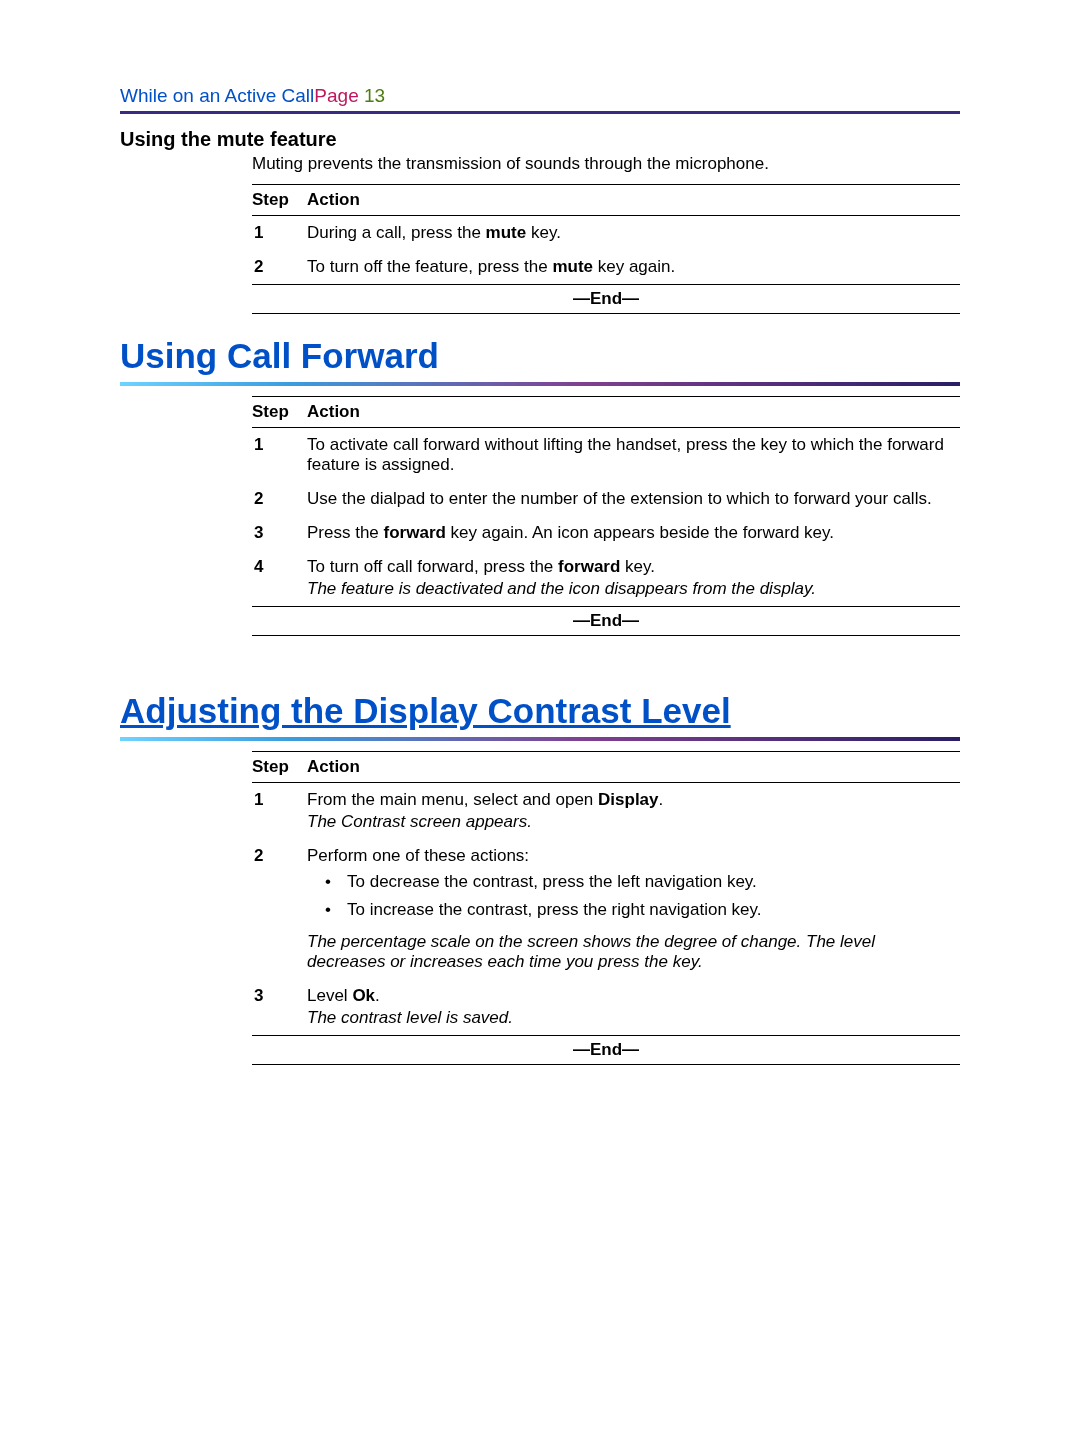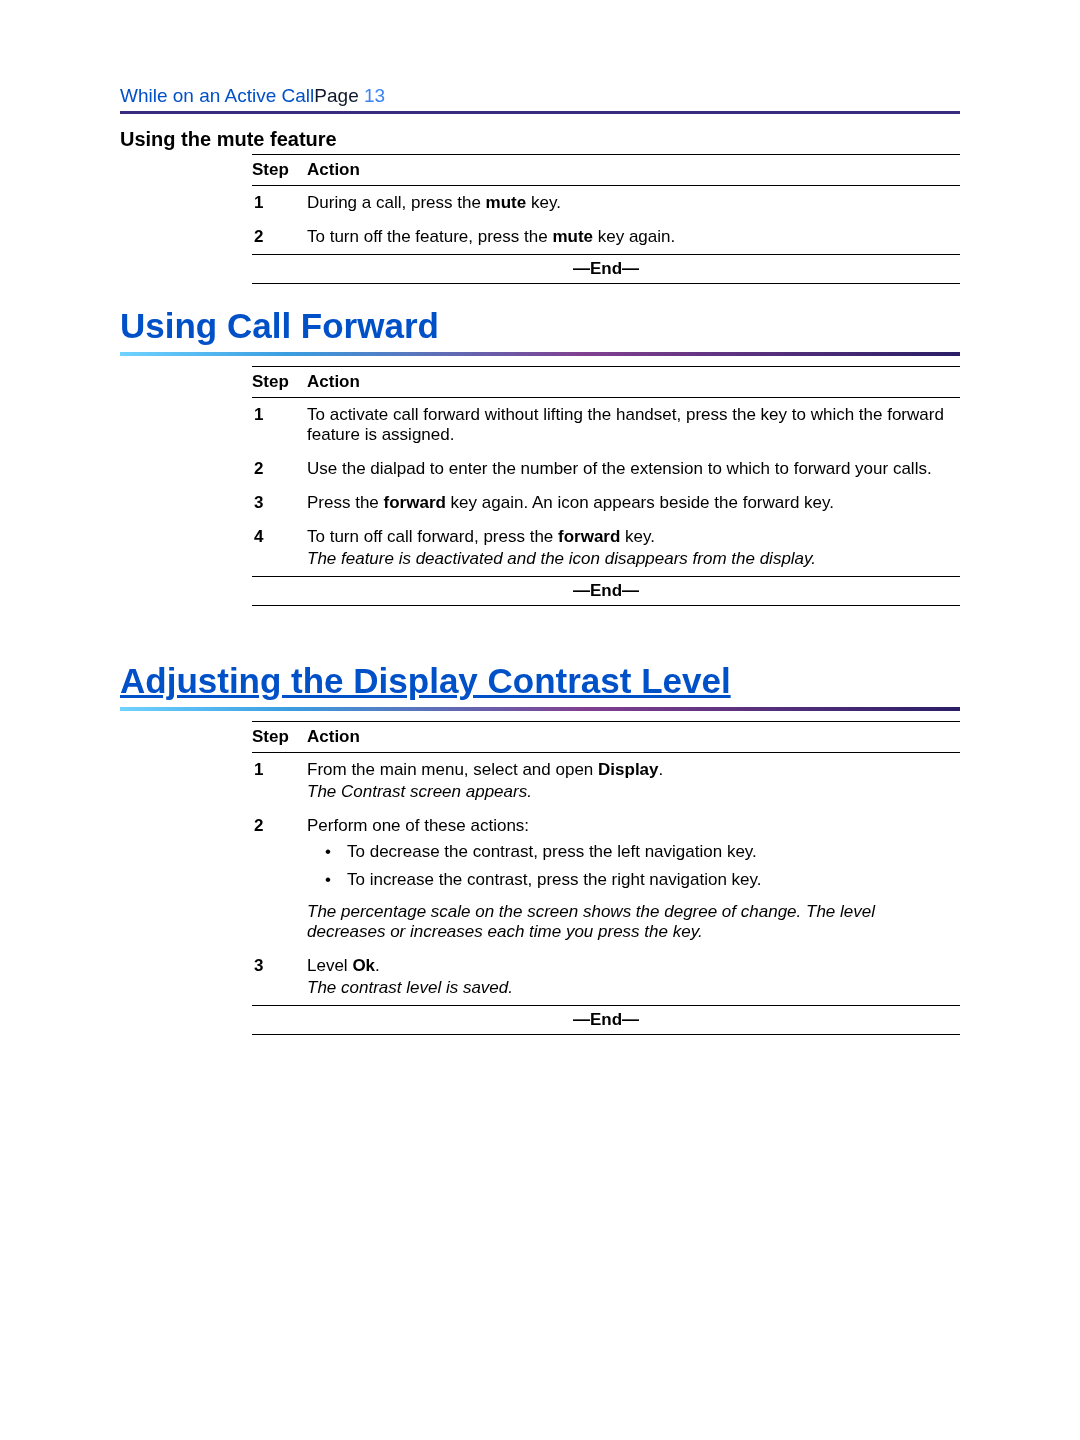--- a/index.html
+++ b/index.html
@@ -12,22 +12,22 @@
       height: 1440px;
       padding: 85px 120px 40px 120px;
       position: relative;
     }
     .header-row {
       display: flex;
       font-size: 19px;
       color: #0050c8;
       margin-bottom: 4px;
     }
-    .page-num { color: #3b82f6; margin-top: 7px; }
-    .page-num-label { color: #0f172a; }
+    .page-num { color: #4d7c0f; margin-top: 7px; }
+    .page-num-label { color: #be185d; }
     .hr-purple { height: 3px; background: #3a2a80; margin-bottom: 14px; }
     .hr-gradient {
       height: 4px;
       margin-top: 6px;
       margin-bottom: 10px;
       background: linear-gradient(to right, #6fd2ff 0%, #3a9de0 20%, #804090 55%, #2a1e66 100%);
     }
     .indent-block { margin-left: 132px; }
     .sub-heading {
       font-weight: bold;
@@ -67,20 +67,21 @@
   <span>While on an Active Call</span>
   <span>
     <span class="page-num-label">Page</span>
     <span class="page-num">13</span>
   </span>
 </div>
 <div class="hr-purple"></div>
 
 <div class="sub-heading">Using the mute feature</div>
 <div class="indent-block">
+  <div class="intro-text">Muting prevents the transmission of sounds through the microphone.</div>
 
   <table class="steps-table">
     <tbody>
         <tr class="top-border">
       <th class="step-col">Step</th>
       <th>Action</th>
     </tr>
     <tr>
       <td class="step-num">1</td>
       <td>

